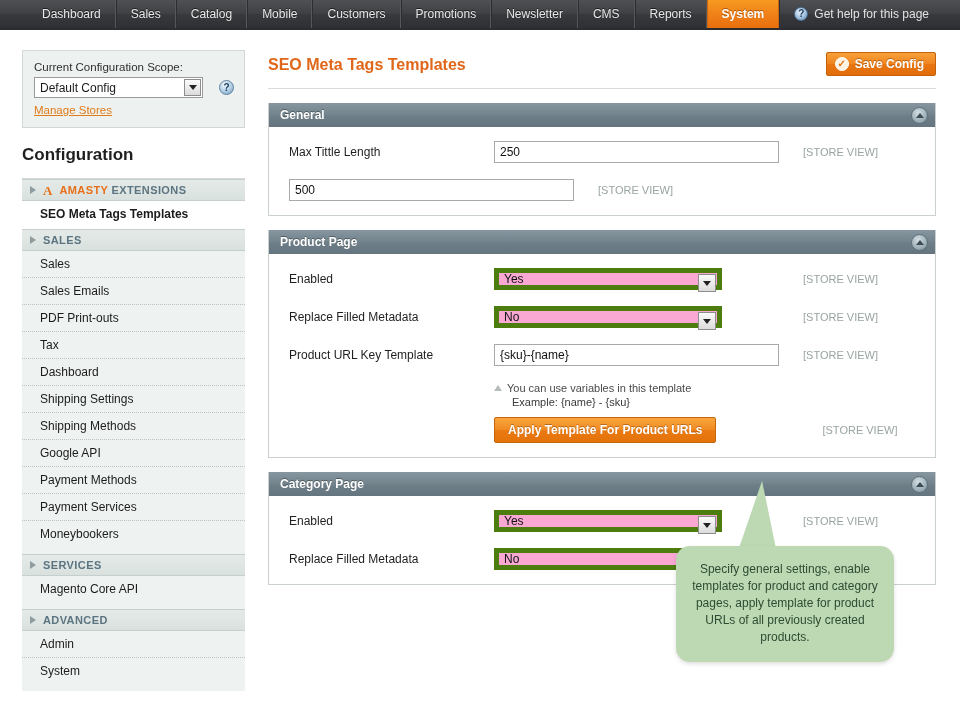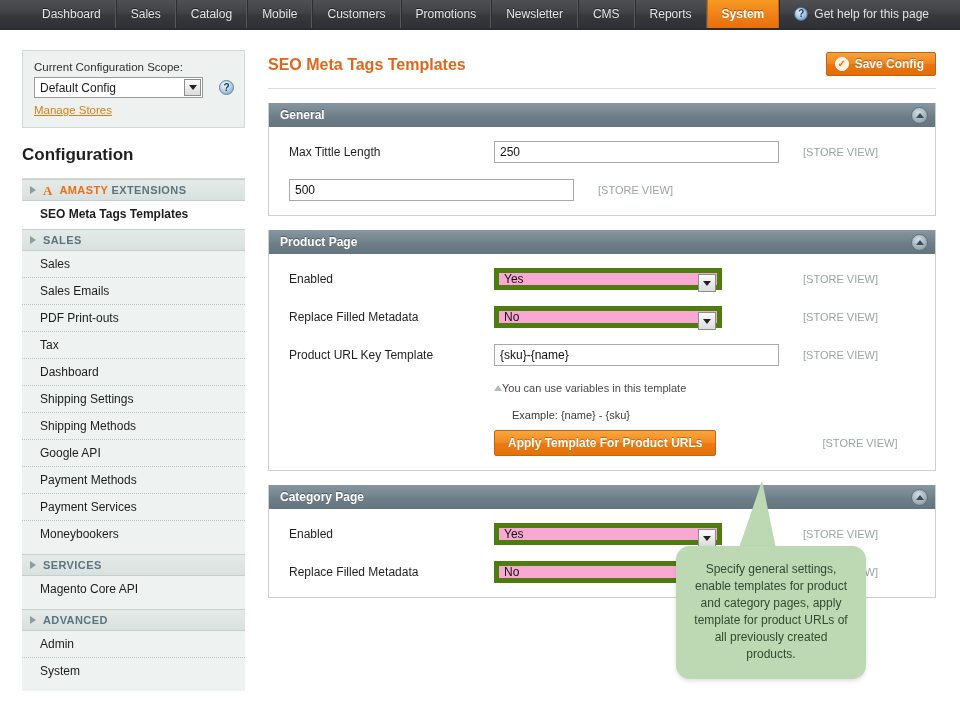--- a/index.html
+++ b/index.html
@@ -211,46 +211,46 @@
     font-size: 12px; color: #111;
     padding: 0 5px;
     display: flex; align-items: center;
     position: relative; cursor: pointer;
   }
   .sel-input .sel-arrow { width: 18px; height: 18px; }
   .scope-tag { font-size: 11px; color: #98a5a2; margin-left: 24px; white-space: nowrap; }
 
   .hint-block { padding-left: 225px; margin-top: 5px; }
   .hint-line {
-    display: flex; align-items: flex-start; 
+    display: flex; align-items: flex-start; gap: 5px;
     font-size: 11px; color: #4a4a4a;
   }
   .hint-tri {
     width: 0; height: 0; margin-top: 3px;
     border-left: 4px solid transparent; border-right: 4px solid transparent;
     border-bottom: 6px solid #b4bcba; flex: none;
   }
-  .hint-example { font-size: 11px; color: #3a3a3a; padding-left: 18px; margin-top: 15px; }
+  .hint-example { font-size: 11px; color: #3a3a3a; padding-left: 18px; margin-top: 2px; }
 
   .apply-row { display: flex; align-items: center; padding-left: 225px; margin-top: 9px; }
   .apply-btn {
     background: linear-gradient(to bottom, #f9a63f 0%, #f08a22 48%, #ea7a12 52%, #e47209 100%);
     border: 1px solid #c4650c;
     color: #fff; font-size: 12px; font-weight: bold;
     padding: 5px 13px; border-radius: 2px;
     text-shadow: 0 -1px 0 rgba(130,60,0,.5);
     cursor: pointer;
   }
   .apply-row .scope-tag { margin-left: 106px; }
 
   
   .tooltip {
     position: absolute;
     left: 426px; top: 516px;
-    width: 190px;
+    width: 218px;
     background: #bcd9b3;
     border-radius: 14px;
     padding: 15px 14px 16px 14px;
     text-align: center;
     font-size: 12px; line-height: 17px;
     color: #2e4b33;
     box-shadow: 0 2px 4px rgba(0,0,0,.13);
   }
   .tail {
     position: absolute;

